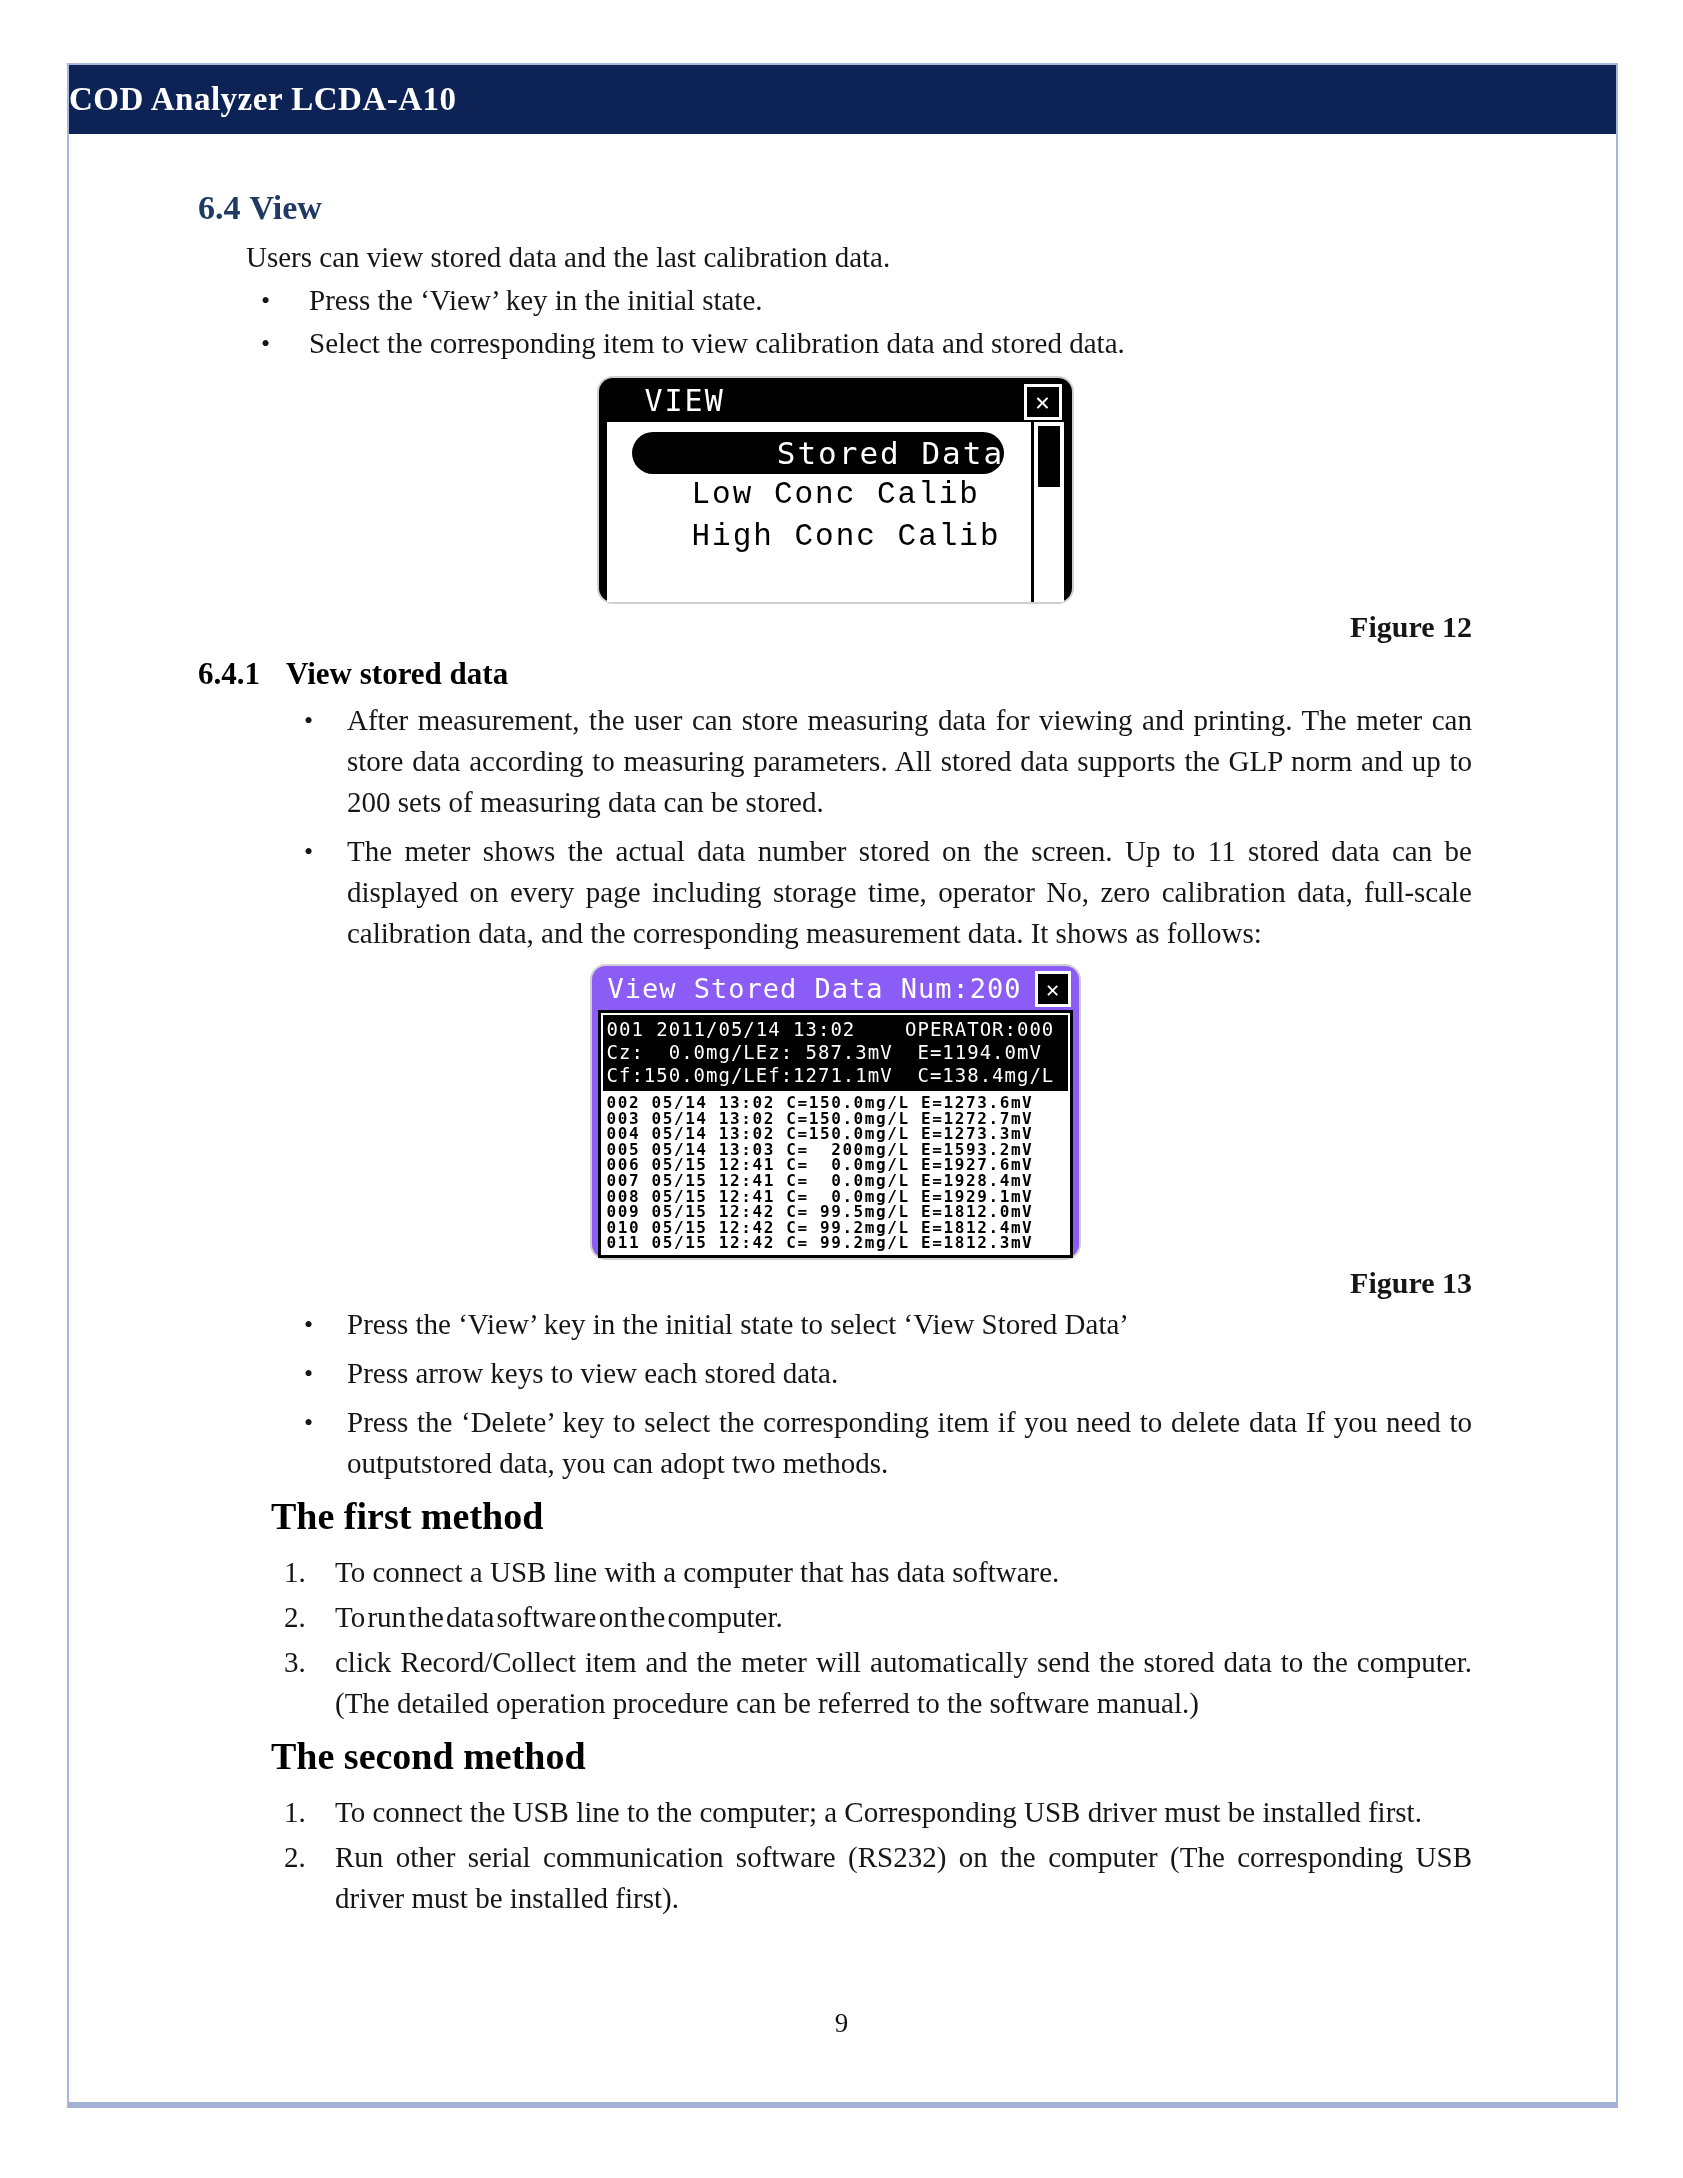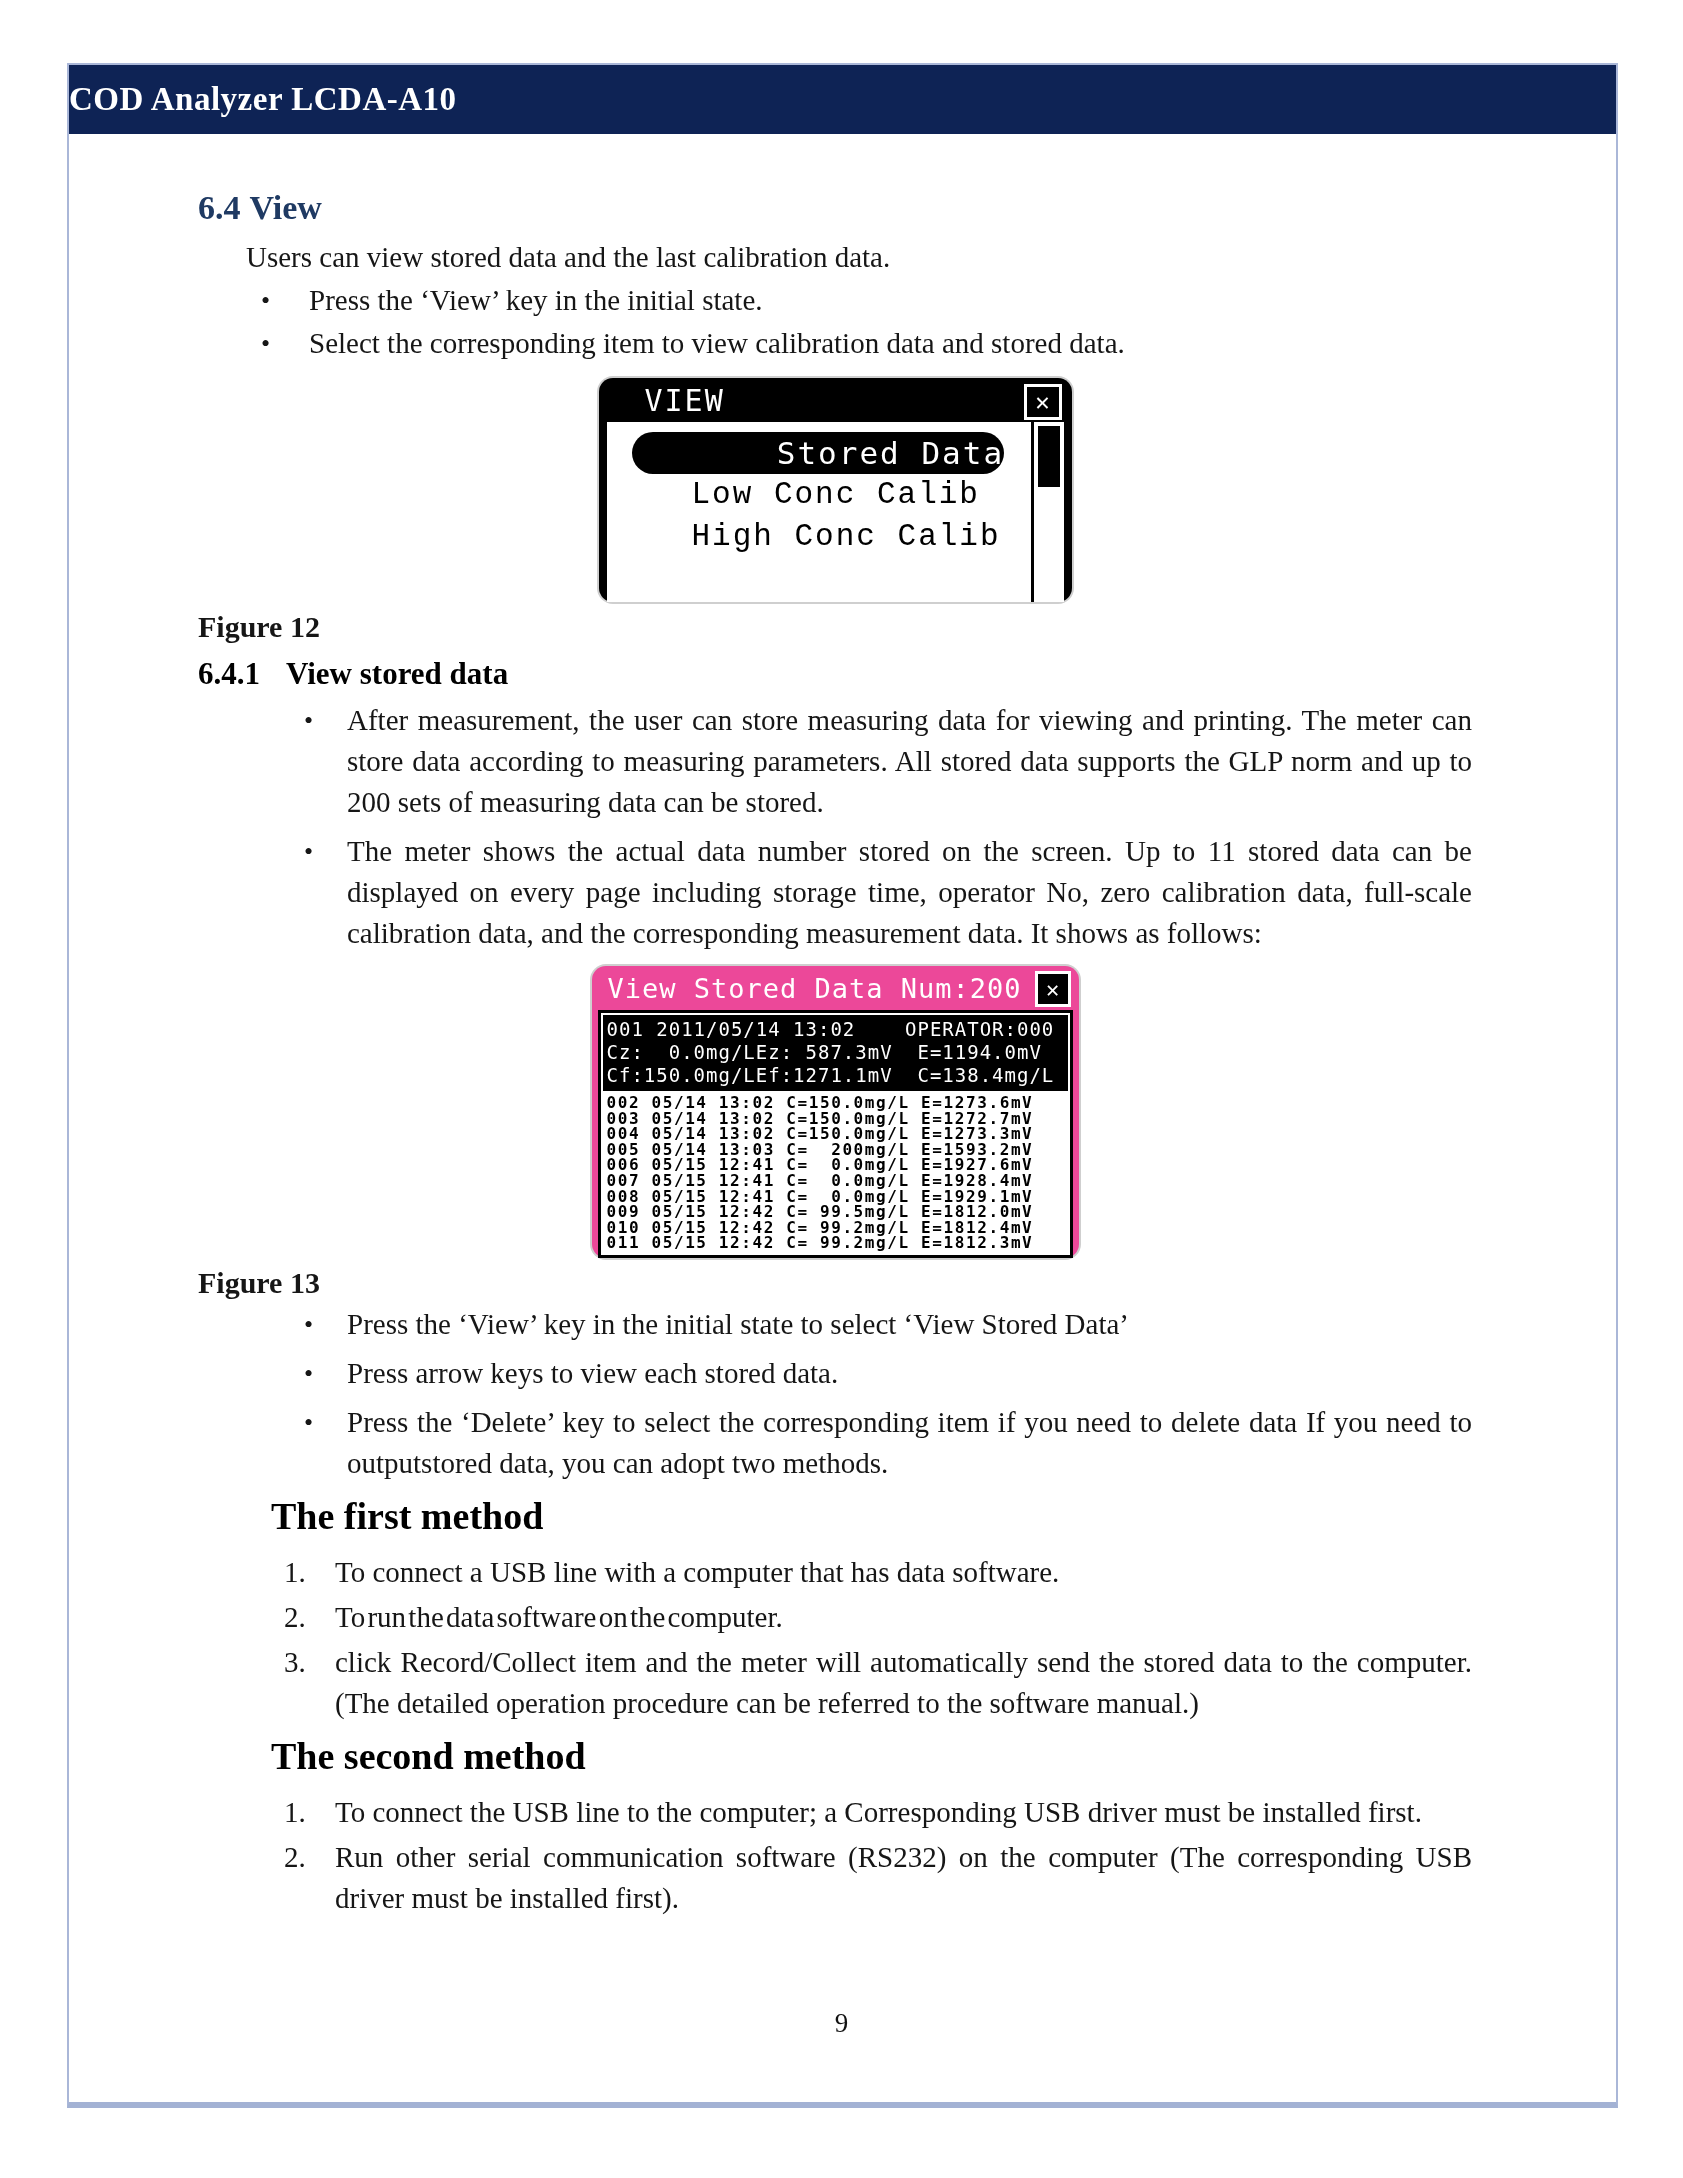--- a/index.html
+++ b/index.html
@@ -27,40 +27,40 @@
   ul.l2{margin-left:106px;}
   ul.l2 li{padding-left:43px;margin-bottom:8px;}
   ul.justify li .txt{display:block;text-align:justify;}
 
   ol.mlist{list-style:none;margin:2px 0 6px 86px;padding:0;}
   ol.mlist li{position:relative;padding-left:51px;font-size:29px;line-height:41px;margin:4px 0;}
   ol.mlist .num{position:absolute;left:0;top:0;}
   ol.mlist li .txt{display:block;text-align:justify;}
   ol.m1 li:nth-child(2) .txt{word-spacing:-5px;}
 
-  .figcap{text-align:left;font-weight:bold;font-size:30px;margin:8px 0 4px 0;}
+  .figcap{text-align:right;font-weight:bold;font-size:30px;margin:8px 0 4px 0;}
 
   
   .lcd12{width:473px;margin:14px auto 0;background:#000;border-radius:14px;padding:0;
          font-family:"DejaVu Sans Mono",monospace;box-shadow:0 0 0 2px #cfcfcf;}
   .lcd12-titlebar{position:relative;height:44px;display:flex;align-items:center;}
   .lcd12-title{color:#fff;font-size:30px;padding-left:46px;letter-spacing:2px;}
   .closebox{position:absolute;right:10px;top:6px;width:32px;height:30px;border:3px solid #fff;
             color:#fff;display:flex;align-items:center;justify-content:center;font-size:24px;background:#000;}
   .lcd12-body{position:relative;background:#fff;margin:0 8px;height:180px;overflow:hidden;}
   .lcd12-menu{padding-right:34px;}
   .pill{background:#000;color:#fff;border-radius:24px;margin:10px auto 0;width:88%;
         text-align:right;font-size:31px;line-height:42px;letter-spacing:2px;}
   .mitem{color:#000;font-size:31px;line-height:42px;padding-left:85px;letter-spacing:2px;white-space:pre;font-family:Liberation Mono, monospace;}
   .sbar{position:absolute;top:0;right:0;bottom:0;width:30px;border-left:3px solid #000;background:#fff;}
   .sbar-thumb{position:absolute;top:4px;left:4px;right:4px;height:61px;background:#000;}
   .lcd12-footer{color:#fff;background:#000;font-size:28px;line-height:46px;text-align:center;white-space:pre;}
 
   
-  .lcd13{width:487px;margin:12px auto 0;background:#ec4899;border-radius:14px;
+  .lcd13{width:487px;margin:12px auto 0;background:#8b5cf6;border-radius:14px;
          font-family:"DejaVu Sans Mono",monospace;box-shadow:0 0 0 2px #cfcfcf;}
   .lcd13-titlebar{position:relative;height:44px;display:flex;align-items:center;}
   .lcd13-title{color:#fff;font-size:27px;padding-left:16px;white-space:pre;letter-spacing:1px;}
   .closebox13{position:absolute;right:8px;top:5px;width:30px;height:30px;border:3px solid #fff;
               color:#fff;display:flex;align-items:center;justify-content:center;font-size:22px;background:#000;}
   .lcd13-content{background:#fff;margin:0 6px 6px 6px;border:3px solid #000;padding:2px;}
   .lcd13-hl{background:#000;color:#fff;padding:3px 4px 4px 4px;}
   .lcd13-hl .line{font-size:19px;line-height:23px;white-space:pre;letter-spacing:1px;}
   .lcd13-rows{padding:4px 0 2px 4px;}
   .lcdrow{font-size:16px;line-height:15.6px;white-space:pre;letter-spacing:1.6px;font-weight:bold;color:#000;}

